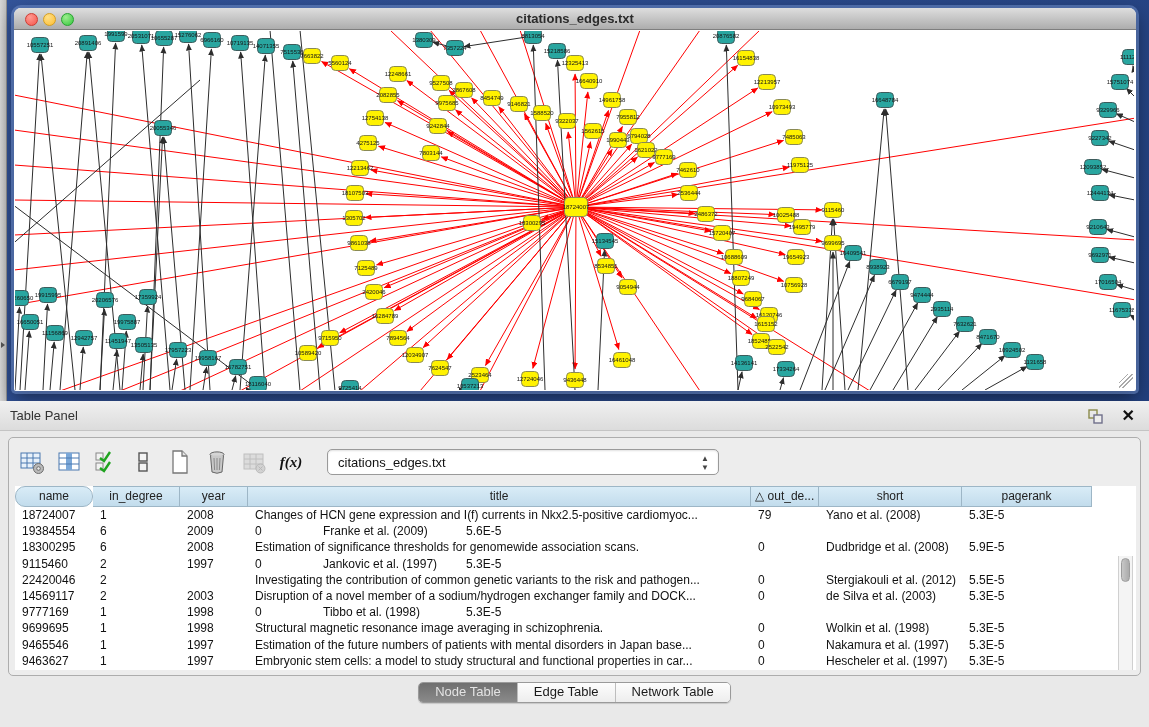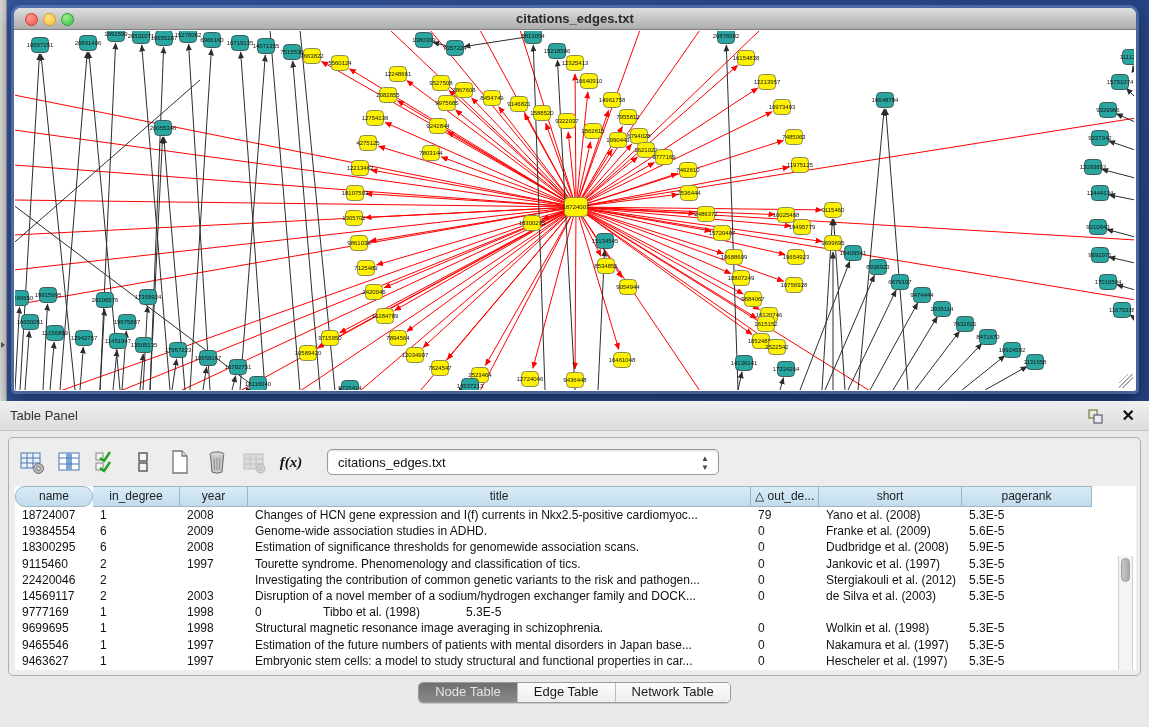--- a/index.html
+++ b/index.html
@@ -603,39 +603,37 @@
               <div class="td" style="width: 68px;">2008</div>
               <div class="td" style="width: 503px;">Changes of HCN gene expression and I(f) currents in Nkx2.5-positive cardiomyoc...</div>
               <div class="td" style="width: 68px;">79</div>
               <div class="td" style="width: 143px;">Yano et al. (2008)</div>
               <div class="td" style="width: 130px;">5.3E-5</div>
             </div>
             <div class="tr">
               <div class="td" style="width: 78px;">19384554</div>
               <div class="td" style="width: 87px;">6</div>
               <div class="td" style="width: 68px;">2009</div>
-              <div class="td" style="width: 503px;">Genome-wide association studies in ADHD.</div>
               <div class="td" style="width: 68px;">0</div>
               <div class="td" style="width: 143px;">Franke et al. (2009)</div>
               <div class="td" style="width: 130px;">5.6E-5</div>
             </div>
             <div class="tr">
               <div class="td" style="width: 78px;">18300295</div>
               <div class="td" style="width: 87px;">6</div>
               <div class="td" style="width: 68px;">2008</div>
               <div class="td" style="width: 503px;">Estimation of significance thresholds for genomewide association scans.</div>
               <div class="td" style="width: 68px;">0</div>
               <div class="td" style="width: 143px;">Dudbridge et al. (2008)</div>
               <div class="td" style="width: 130px;">5.9E-5</div>
             </div>
             <div class="tr">
               <div class="td" style="width: 78px;">9115460</div>
               <div class="td" style="width: 87px;">2</div>
               <div class="td" style="width: 68px;">1997</div>
-              <div class="td" style="width: 503px;">Tourette syndrome. Phenomenology and classification of tics.</div>
               <div class="td" style="width: 68px;">0</div>
               <div class="td" style="width: 143px;">Jankovic et al. (1997)</div>
               <div class="td" style="width: 130px;">5.3E-5</div>
             </div>
             <div class="tr">
               <div class="td" style="width: 78px;">22420046</div>
               <div class="td" style="width: 87px;">2</div>
               <div class="td" style="width: 68px; margin-top: 16px;">2012</div>
               <div class="td" style="width: 503px;">Investigating the contribution of common genetic variants to the risk and pathogen...</div>
               <div class="td" style="width: 68px;">0</div>

